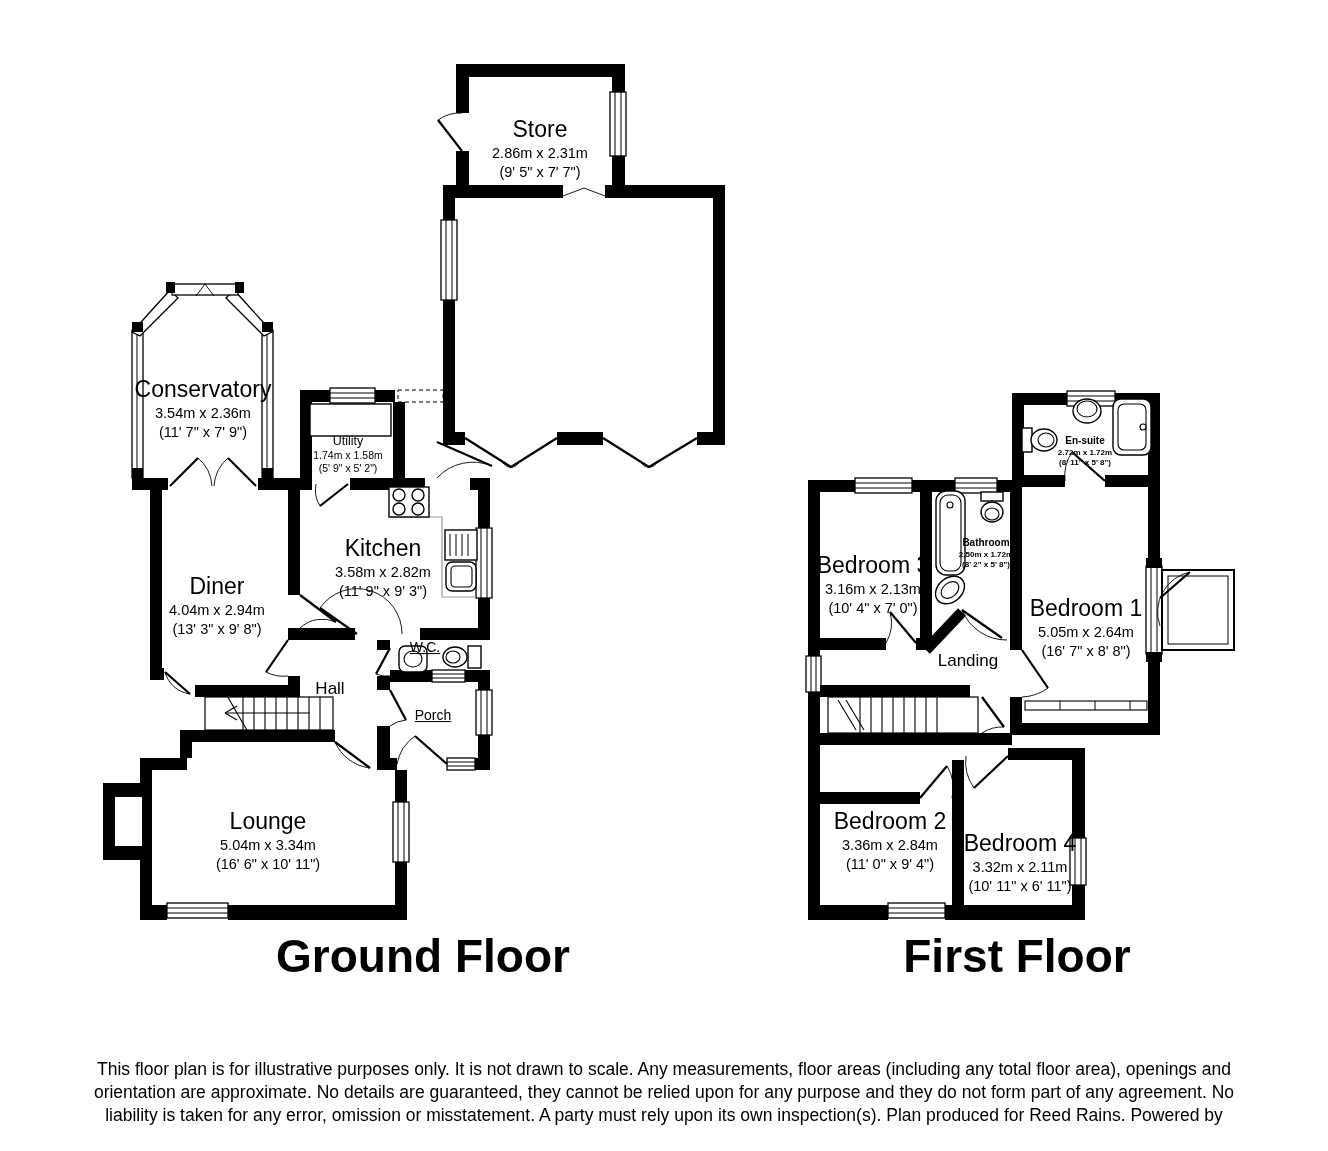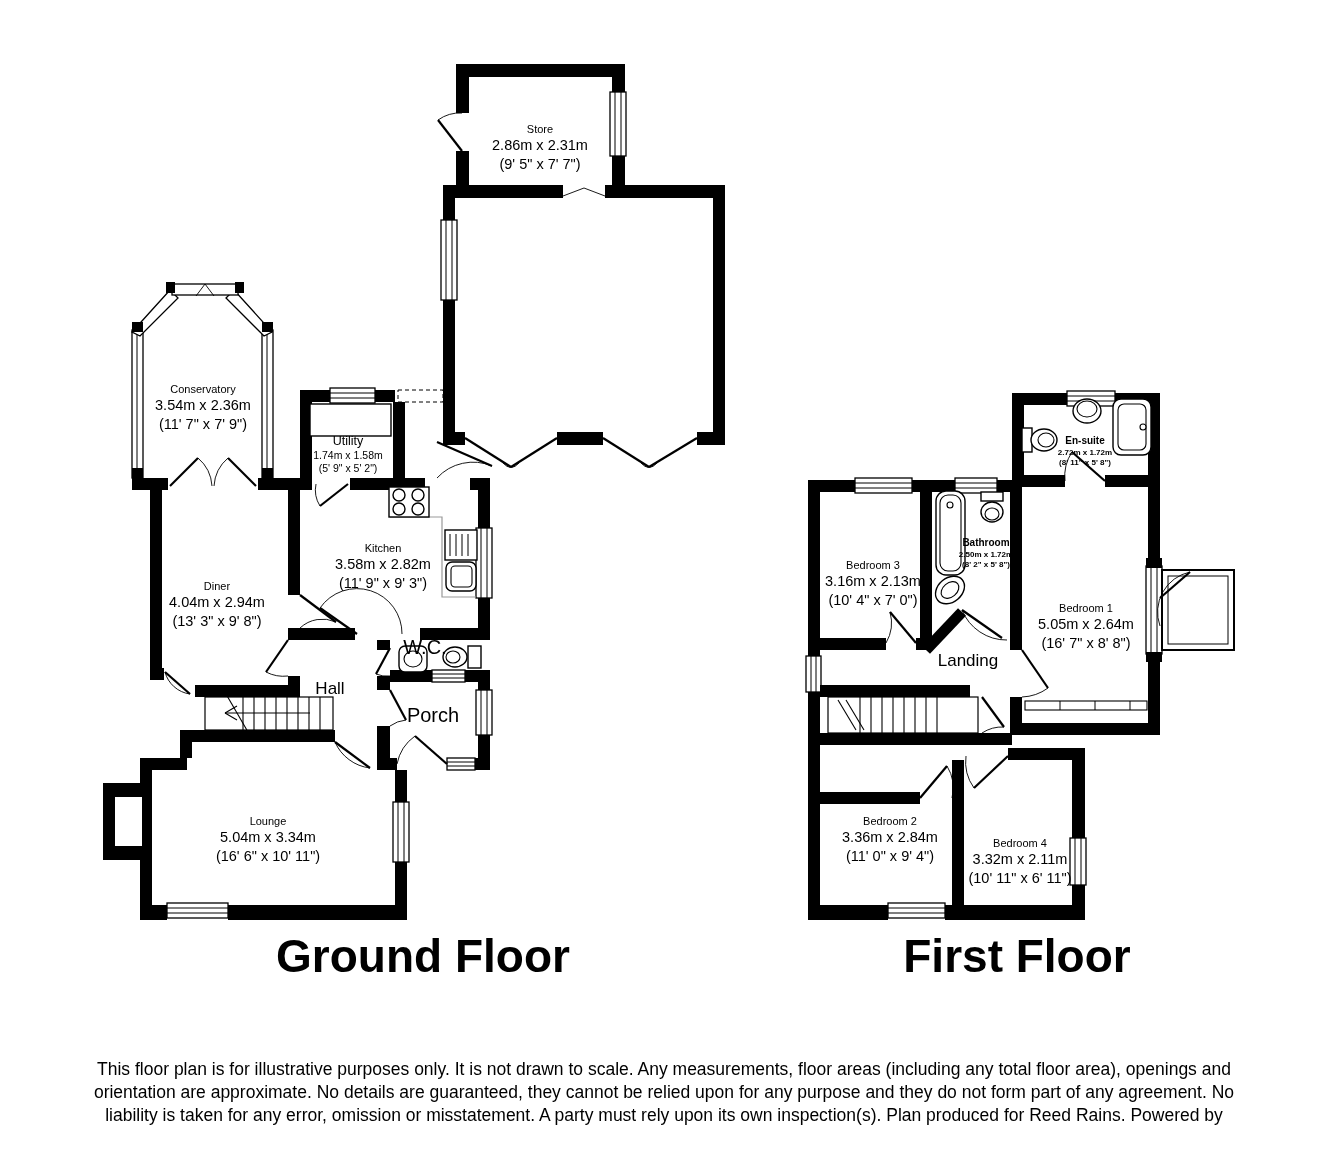--- a/index.html
+++ b/index.html
@@ -11,28 +11,28 @@
   .wl{stroke:#000;stroke-width:1;}
   .dl{stroke:#000;stroke-width:2.2;fill:none;}
   .da{stroke:#000;stroke-width:0.9;fill:none;}
   .fx{fill:#fff;stroke:#000;stroke-width:1.4;}
   .ct{stroke:#999;stroke-width:1.2;fill:none;}
   .sb{fill:#fff;stroke:#000;stroke-width:1.2;}
   .st{stroke:#000;stroke-width:1.1;}
   .dsh{fill:#fff;stroke:#000;stroke-width:1;stroke-dasharray:4 3;}
   .thin{fill:#fff;stroke:#000;stroke-width:1.1;}
   .lbl{position:absolute;transform:translate(-50%,-50%);text-align:center;line-height:1.28;white-space:nowrap;}
-  .lbl .nm{display:block;font-size:11px;}
+  .lbl .nm{display:block;font-size:23px;}
   .lbl .dim{display:block;font-size:14.5px;}
   .lbl-sm .nm{font-size:10px;font-weight:bold;}
   .lbl-sm .dim{font-size:8px;font-weight:bold;}
   .lbl-ut .nm{font-size:12.5px;}
   .lbl-ut .dim{font-size:10.5px;}
   .lbl-one{font-size:17px;}
-  .lbl-one-sm{font-size:20px;}
+  .lbl-one-sm{font-size:14px;text-decoration:underline;}
   .floor-title{position:absolute;transform:translate(-50%,-50%);font-size:46px;font-weight:bold;white-space:nowrap;}
   #disclaimer{position:absolute;left:0;top:1058px;width:1328px;text-align:center;font-size:17.5px;line-height:23px;}
 </style>
 </head>
 <body>
 
 <div id="stage">
 
 <svg id="plan-svg" width="1328" height="1151" viewBox="0 0 1328 1151">
 

